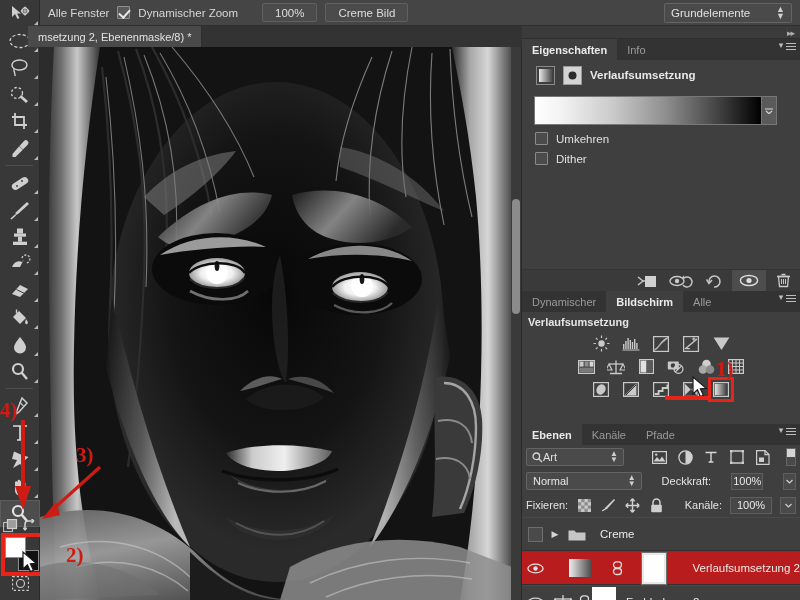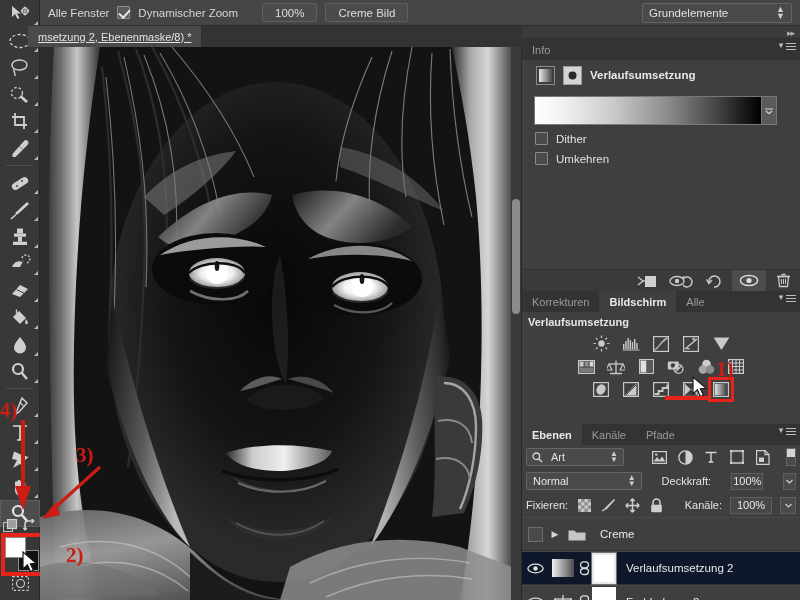--- a/index.html
+++ b/index.html
@@ -72,42 +72,41 @@
   .opt-btn {
     height: 19px; padding: 0 12px;
     display: flex; align-items: center; justify-content: center;
     background: #4b4b4b; border: 1px solid #606060;
     border-radius: 2px;
     font-size: 11.5px; color: #dedede;
     white-space: nowrap;
   }
   #workspace-select {
     position: absolute; right: 8px; top: 3px;
-    width: 150px; height: 20px;
+    width: 128px; height: 20px;
     background: #4a4a4a; border: 1px solid #646464; border-radius: 2px;
     display: flex; align-items: center; padding: 0 6px;
     font-size: 11.5px; color: #e0e0e0;
   }
   #workspace-select .stepper { position: absolute; right: 6px; font-size: 9px; line-height: 7px; color:#cfcfcf; text-align:center;}
 
   
   #doctab-bar {
     position: absolute; left: 40px; top: 26px;
     width: 482px; height: 21px;
     background: #333333;
   }
   #doctab {
     position: absolute; left: -12px; top: 0;
     height: 21px; padding: 0 10px;
     background: #4a4a4a;
     display: flex; align-items: center;
     font-size: 11px; color: #e3e3e3;
     white-space: nowrap;
     border-right: 1px solid #2e2e2e;
-    text-decoration: underline;
   }
 
   
   #canvas-wrap {
     position: absolute; left: 40px; top: 47px;
     width: 482px; height: 553px;
     background: #2a2a2a;
     overflow: hidden;
   }
   #canvas-img { position:absolute; left:0; top:0; width: 472px; height: 553px; }
@@ -180,21 +179,21 @@
   #corr-title { padding: 4px 0 2px 6px; font-size: 11px; color: #e5e5e5; font-weight: bold; }
   .corr-row { display: flex; justify-content: center; gap: 10px; margin-top: 4px; }
   .corr-ico { width: 20px; height: 19px; display: flex; align-items: center; justify-content: center; color: #c9c9c9; }
   .corr-ico.hl { outline: 3px solid #e8231a; }
 
   
   #layers { position: absolute; left: 0; top: 398px; width: 278px; height: 202px; background: #3f3f3f; }
   #filter-row { height: 24px; display: flex; align-items: center; gap: 0; padding: 0 4px; }
   #filter-select {
     width: 98px; height: 18px; background: #4a4a4a; border: 1px solid #646464; border-radius: 2px;
-    display: flex; align-items: center; gap: 8px; padding-left: 5px;
+    display: flex; align-items: center; gap: 0; padding-left: 5px;
     font-size: 11px; color: #e0e0e0; position: relative;
   }
   #filter-select .stepper { position: absolute; right: 5px; font-size: 8px; line-height: 6px; color:#cfcfcf; }
   .filt-ico { width: 26px; height: 20px; display:flex; align-items:center; justify-content:center; color:#cfcfcf; }
   #filter-toggle { margin-left: auto; width: 10px; height: 18px; background: linear-gradient(to bottom,#d5d5d5 50%, #4a4a4a 50%); border:1px solid #666; }
 
   #blend-row { height: 24px; display: flex; align-items: center; padding: 0 4px; gap: 20px; }
   #blend-select {
     width: 150px; height: 18px; background: #4a4a4a; border: 1px solid #646464; border-radius: 2px;
     display:flex; align-items:center; padding-left: 6px; font-size: 11px; color: #e6e6e6; position: relative;
@@ -207,21 +206,21 @@
   }
   .num-drop { width: 16px; height: 17px; background:#4a4a4a; border:1px solid #5e5e5e; display:flex; align-items:center; justify-content:center; }
   #lock-row { height: 24px; display: flex; align-items: center; padding: 0 4px; gap: 8px; }
   .lock-ico { width: 16px; height: 16px; display:flex; align-items:center; justify-content:center; color:#cfcfcf; }
 
   .layer-row {
     height: 34px; display: flex; align-items: center;
     border-bottom: 1px solid #323232; border-top: 1px solid #484848;
     position: relative;
   }
-  .layer-row.selected { background: #0f172a; }
+  .layer-row.selected { background: #b91c1c; justify-content: space-between; }
   .eye-cell { width: 26px; display:flex; align-items:center; justify-content:center; }
   .layer-thumb { width: 26px; height: 26px; margin-left: 2px; display:flex; align-items:center; justify-content:center; }
   .link-ico { width: 16px; display:flex; align-items:center; justify-content:center; color:#d0d0d0; }
   .mask-thumb { width: 24px; height: 30px; background: #ffffff; border: 2px solid #e8e8e8; outline: 1px solid #707070; }
   .layer-name { margin-left: 10px; font-size: 11.5px; color: #e9e9e9; }
   .grp-arrow { width: 14px; color:#d5d5d5; font-size: 9px; display:flex; align-items:center; justify-content:center;}
 
   
   .anno-num {
     position: absolute; color: #cc1c14;
@@ -597,20 +596,23 @@
   </div>
 
   <div id="dock">
 
     <div id="dock-collapse">
       <span class="chev">▸▸</span>
     </div>
 
     <div id="props">
       <div class="panel-tabbar">
+        <div class="ptab active">
+          <span>Eigenschaften</span>
+        </div>
         <div class="ptab">
           <span>Info</span>
         </div>
         <div class="panel-menu">
           <span style="font-size:9px;vertical-align:top;">▾</span>
           <span class="bars"><div></div><div></div><div></div></span>
         </div>
       </div>
 
       <div id="props-head">
@@ -637,25 +639,25 @@
         <div id="grad-bar"></div>
         <div id="grad-drop">
           <svg width="8" height="6" viewBox="0 0 8 6">
               <path d="M0 1 h8 M1 3 L4 5.6 L7 3" fill="none" stroke="#d8d8d8" stroke-width="1.2"></path>
             </svg>
         </div>
       </div>
 
       <div class="pcheck-row">
         <span class="pcheck"></span>
-        <span class="pcheck-lbl">Dither</span>
+        <span class="pcheck-lbl">Umkehren</span>
       </div>
       <div class="pcheck-row">
         <span class="pcheck"></span>
-        <span class="pcheck-lbl">Umkehren</span>
+        <span class="pcheck-lbl">Dither</span>
       </div>
 
       <div id="props-footer">
         <span class="pf-btn">
           <svg width="22" height="14" viewBox="0 0 22 14">
               <rect x="9" y="2" width="11" height="11" fill="#d0d0d0"></rect>
               <path d="M2 11 L7 7 L2 3" fill="none" stroke="#c8c8c8" stroke-width="1.4"></path>
               <path d="M7 7 h3" stroke="#c8c8c8" stroke-width="1.4"></path>
             </svg>
         </span>
@@ -685,21 +687,21 @@
               <path d="M1 3.5 h13 M5.5 1.5 h4" stroke="#c8c8c8" stroke-width="1.3"></path>
               <path d="M5.5 6 v5 M7.5 6 v5 M9.5 6 v5" stroke="#c8c8c8" stroke-width="1"></path>
             </svg>
         </span>
       </div>
     </div>
 
     <div id="corr">
       <div class="panel-tabbar">
         <div class="ptab">
-          <span>Korrekturen</span>
+          <span>Dynamischer</span>
         </div>
         <div class="ptab active">
           <span>Bildschirm</span>
         </div>
         <div class="ptab">
           <span>Alle</span>
         </div>
         <div class="panel-menu">
           <span style="font-size:9px;vertical-align:top;">▾</span>
           <span class="bars"><div></div><div></div><div></div></span>

